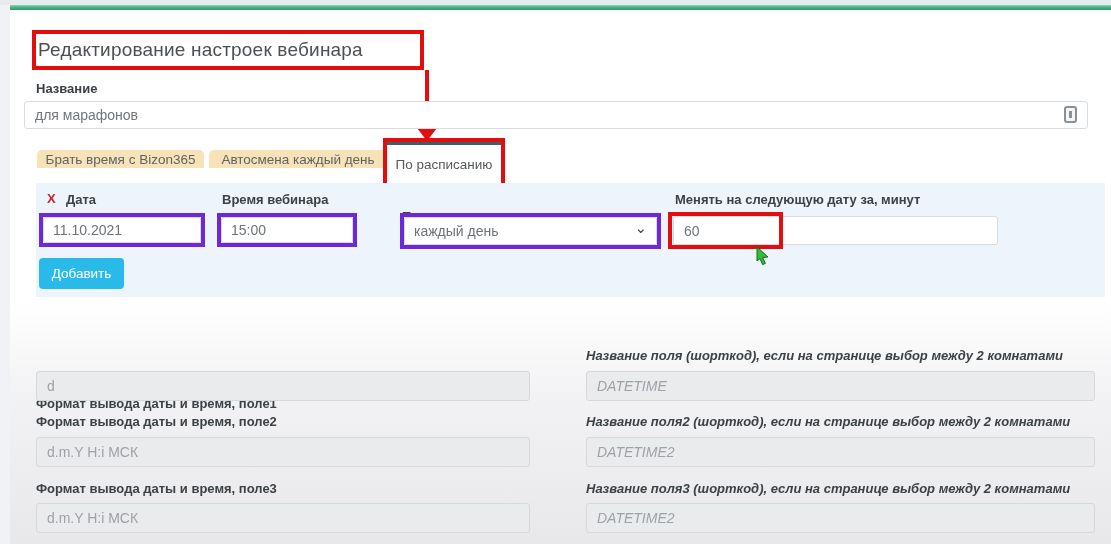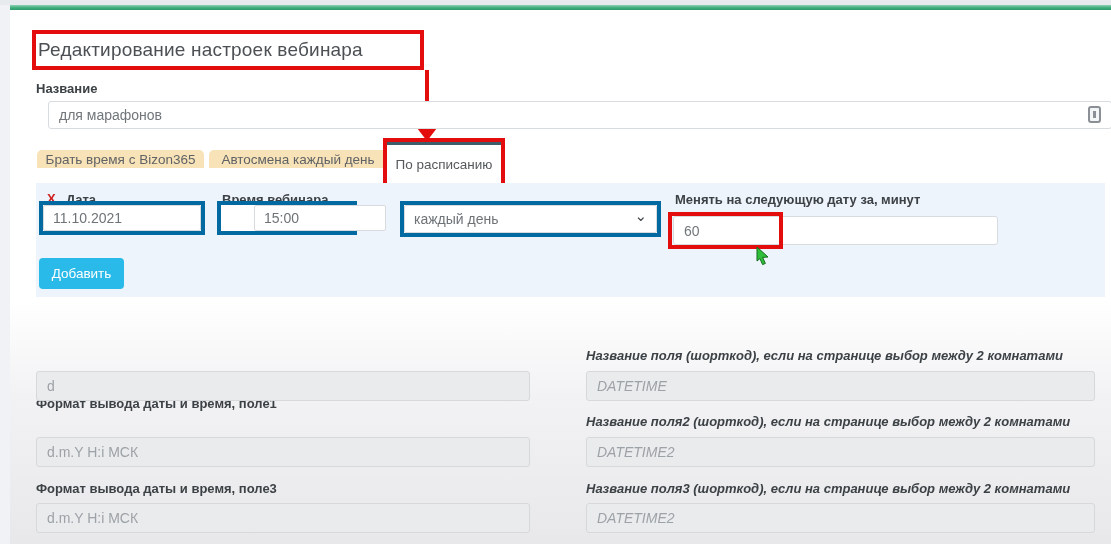--- a/index.html
+++ b/index.html
@@ -19,42 +19,42 @@
     border-left:10px solid transparent;border-right:10px solid transparent;border-top:13px solid #e30d0d;}
 
   
   .title-box{position:absolute;left:32px;top:30px;width:392px;height:40px;
     border:4px solid #e30d0d;display:flex;align-items:center;background:#fff;}
   .title-text{font-size:19px;color:#4c5054;padding-left:2px;white-space:nowrap;letter-spacing:.2px;}
 
   
   .lbl{font-size:13px;font-weight:bold;color:#3c4145;}
   .name-label{position:absolute;left:36px;top:81px;}
-  .name-input-wrap{position:absolute;left:48px;top:101px;width:1064px;height:28px;}
+  .name-input-wrap{position:absolute;left:24px;top:101px;width:1064px;height:28px;}
   .txt-input{width:100%;height:100%;border:1px solid #d9dcdf;border-radius:3px;
     padding:0 10px;font-size:14px;color:#71767a;background:#fff;outline:none;}
   .helper-icon{position:absolute;right:11px;top:5px;width:13px;height:17px;
     border:2px solid #8a9096;border-radius:3px;background:#f4f5f6;}
   .helper-icon::after{content:"";position:absolute;left:3px;top:3px;width:3px;height:7px;background:#8a9096;}
 
   
   .tab{position:absolute;height:18px;top:150px;background:#f8e2b7;border-radius:5px 5px 0 0;
     display:flex;align-items:center;justify-content:center;font-size:13.5px;color:#5f6366;cursor:pointer;}
   .tab1{left:37px;width:167px;}
   .tab2{left:209px;width:178px;}
   .tab3-ann{position:absolute;left:383px;top:138px;width:122px;height:49px;border:4px solid #e30d0d;background:#fff;padding-left:48px;}
   .tab3{position:absolute;left:0;top:0;width:114px;height:41px;background:#ffffff;
     border-top:3px solid #3d5e6a;display:flex;align-items:center;justify-content:center;
     font-size:13.5px;color:#56595c;cursor:pointer;}
 
   
   .panel{position:absolute;left:36px;top:183px;width:1069px;height:114px;background:#edf4fb;}
   .panel .lbl{position:absolute;top:9px;}
   .x-icon{position:absolute;left:11px;top:8px;color:#cf2222;font-weight:bold;font-size:13px;cursor:pointer;}
-  .red-wrap{position:absolute;top:18px;border:4px solid #0369a1;background:#fff;}
+  .red-wrap{position:absolute;top:30px;border:4px solid #6d28d9;background:#fff;}
   .inner-input{width:100%;height:100%;border:1px solid #d8dbde;border-radius:2px;
     padding:0 9px;font-size:14px;color:#6e7377;background:#fff;outline:none;}
   .selectbox{width:100%;height:100%;border:1px solid #d8dbde;border-radius:2px;background:#fff;
     display:flex;align-items:center;font-size:14px;color:#6e7377;padding:0 9px;cursor:pointer;position:relative;}
   .chev{position:absolute;right:9px;top:1px;font-size:15px;color:#3c4145;}
   .minutes-input{position:absolute;left:637px;top:33px;width:325px;height:29px;}
   .minutes-ann{position:absolute;left:632px;top:29px;width:115px;height:37px;border:4px solid #e30d0d;pointer-events:none;}
   .add-btn{position:absolute;left:3px;top:75px;width:85px;height:31px;background:#2abae9;border:none;
     border-radius:4px;color:#ffffff;font-size:13.5px;cursor:pointer;}
   .cursor-icon{position:absolute;left:755px;top:246px;width:16px;height:20px;pointer-events:none;}
@@ -98,21 +98,21 @@
     <span class="x-icon">X</span>
     <span class="lbl" style="left:30px;">Дата</span>
     <span class="lbl" style="left:186px;">Время вебинара</span>
     <span class="lbl" style="left:366px;margin-top:17px;">Повторять</span>
     <span class="lbl" style="left:639px;">Менять на следующую дату за, минут</span>
 
     <div class="red-wrap" style="left:3px;width:166px;height:34px;">
       <input class="inner-input" style="pointer-events: auto;" value="11.10.2021">
     </div>
     <div class="red-wrap" style="left:181px;width:140px;height:34px;">
-      <input class="inner-input" style="pointer-events: auto; margin-left: 33px;" value="15:00">
+      <input class="inner-input" style="pointer-events: auto;" value="15:00">
     </div>
     <div class="red-wrap" style="left:364px;width:261px;height:36px;">
       <div class="selectbox" style="pointer-events:auto;">
         <span>каждый день</span>
         <span class="chev">⌄</span>
       </div>
     </div>
 
     <input class="txt-input minutes-input" value="60" style="">
     <div class="minutes-ann"></div>
@@ -122,20 +122,21 @@
 
   <svg class="cursor-icon" viewBox="0 0 16 20">
     <path d="M2,1 L13,11 L7.6,11.4 L10.4,17.4 L7.6,18.6 L4.9,12.6 L2,15 Z" fill="#2fbf3a" stroke="#156b1c" stroke-width="1"></path>
   </svg>
 
   <div class="b-label colL" style="top:348px;margin-top:48px;">Формат вывода даты и время, поле1</div>
   <input class="b-input colL" style="top: 371px;" disabled="" value="d">
   <div class="b-label colR" style="top:348px;">Название поля (шорткод), если на странице выбор между 2 комнатами</div>
   <input class="b-input colR" style="top: 371px;" disabled="" value="DATETIME">
 
+  <div class="b-label colL" style="top:414px;">Формат вывода даты и время, поле2</div>
   <input class="b-input colL" style="top: 437px;" disabled="" value="d.m.Y H:i МСК">
   <div class="b-label colR" style="top:414px;">Название поля2 (шорткод), если на странице выбор между 2 комнатами</div>
   <input class="b-input colR" style="top: 437px;" disabled="" value="DATETIME2">
 
   <div class="b-label colL" style="top:481px;">Формат вывода даты и время, поле3</div>
   <input class="b-input colL" style="top: 503px;" disabled="" value="d.m.Y H:i МСК">
   <div class="b-label colR" style="top:481px;">Название поля3 (шорткод), если на странице выбор между 2 комнатами</div>
   <input class="b-input colR" style="top: 503px;" disabled="" value="DATETIME2">
 </div>
 

